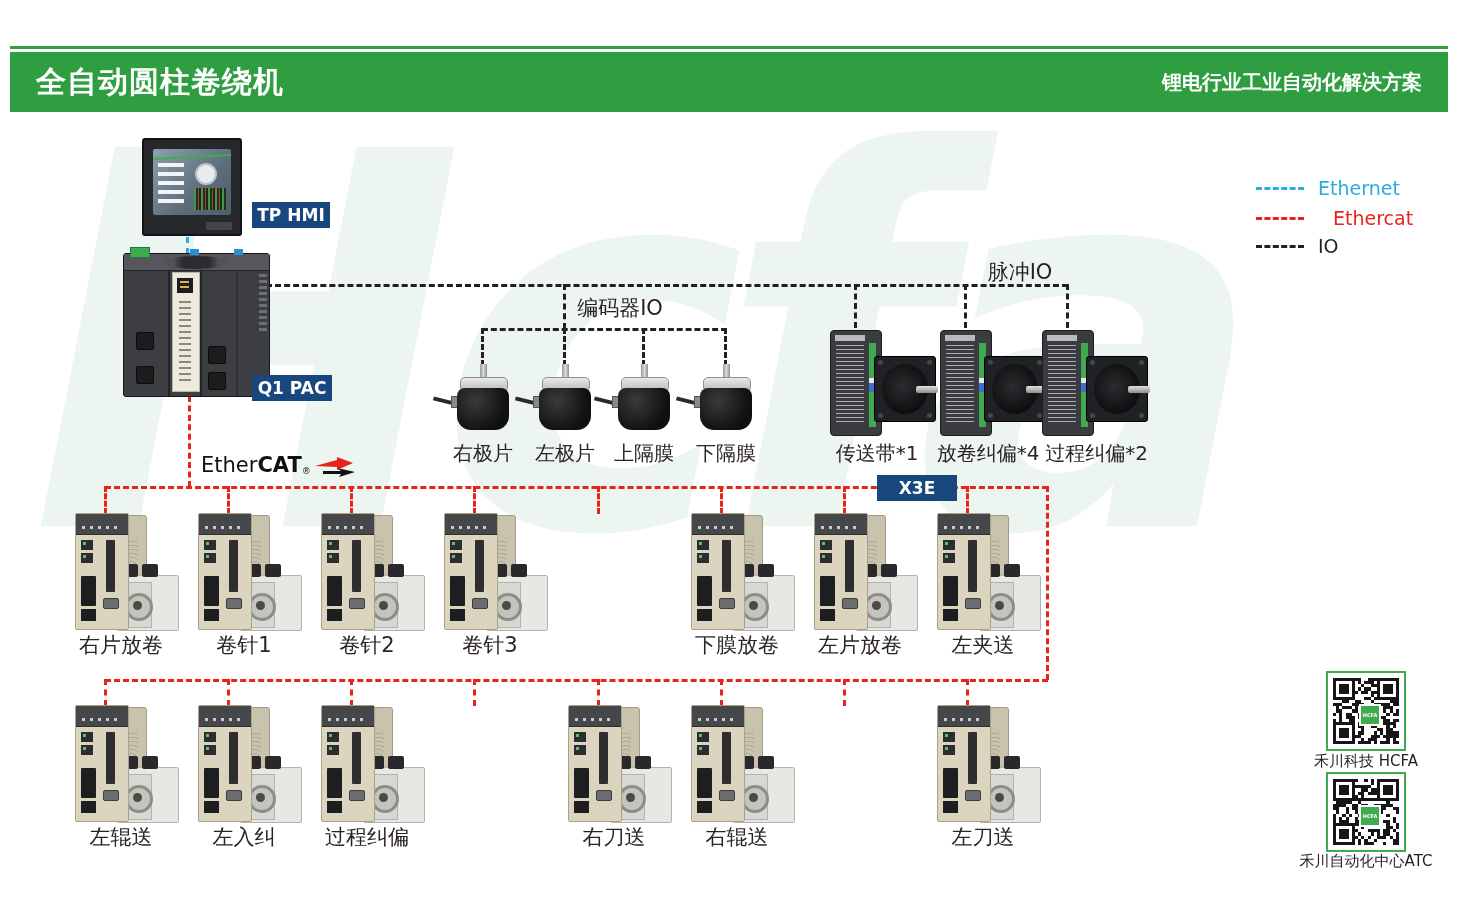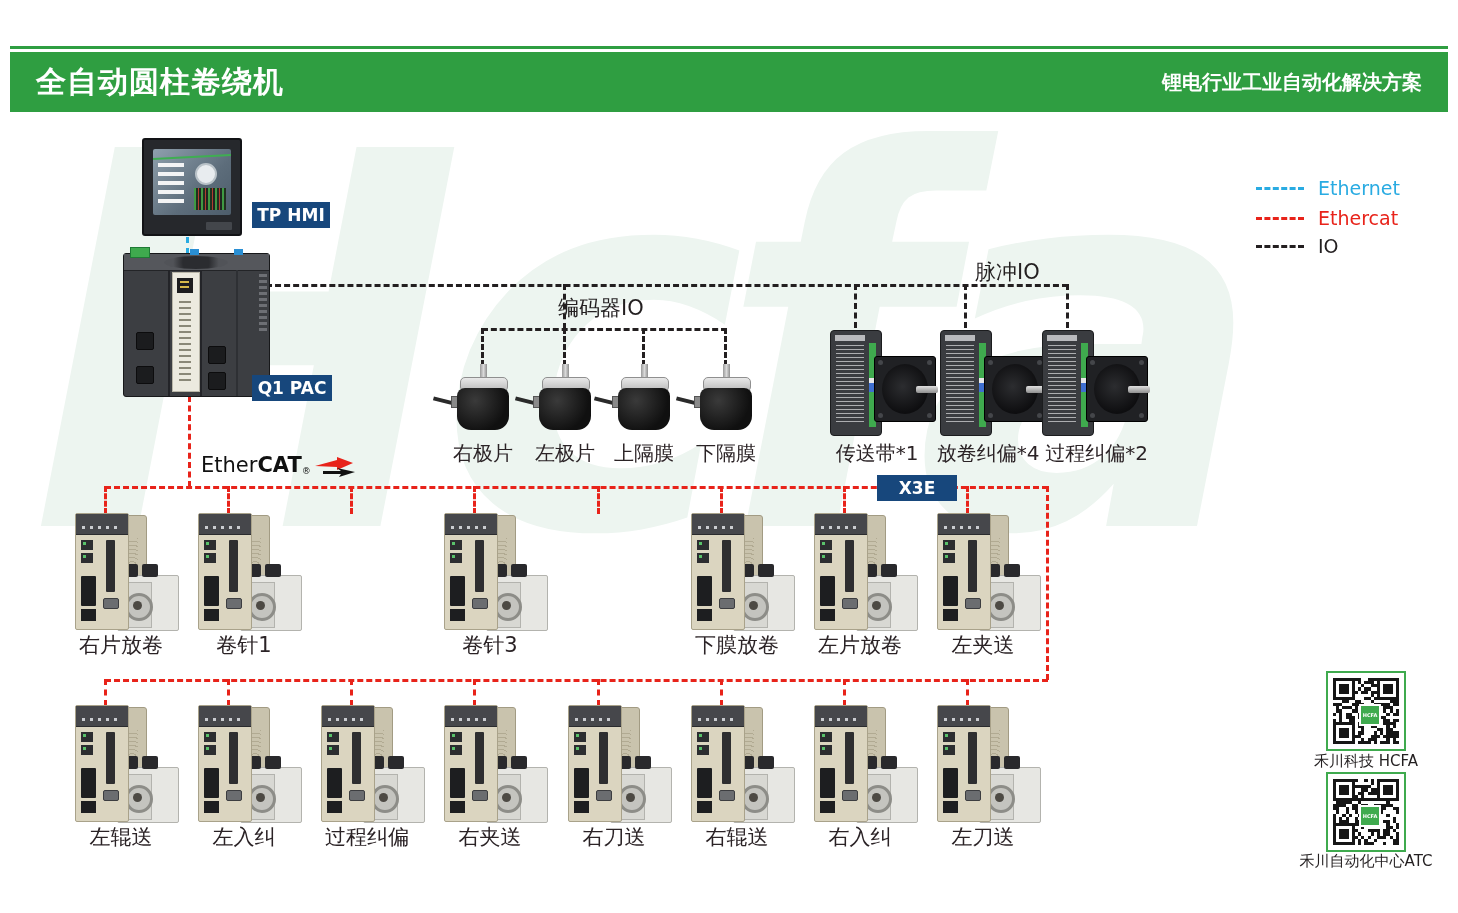--- a/index.html
+++ b/index.html
@@ -32,21 +32,21 @@
   .vline{width:0;border-left:3px dashed;}
   .c-red{border-color:#e8231a;}
   .c-blue{border-color:#29abe2;}
   .c-black{border-color:#231f20;}
 
   
   .tag{background:#17477c;color:#fff;font-size:17px;font-weight:bold;
        display:flex;align-items:center;justify-content:center;z-index:6;}
 
   
-  .io-title{font-size:21px;color:#231f20;text-align:left;z-index:6;background:transparent;}
+  .io-title{font-size:21px;color:#231f20;text-align:center;z-index:6;background:transparent;}
 
   
   .dev-label{font-size:20px;color:#2b2326;text-align:center;z-index:6;white-space:nowrap;}
 
   
   #hmi{left:142px;top:138px;width:100px;height:98px;background:#26282c;border:2px solid #121316;
        border-radius:3px;z-index:4;box-sizing:border-box;}
   #hmi .screen{position:absolute;left:9px;top:9px;width:78px;height:66px;border-radius:2px;
        background:linear-gradient(135deg,#8fa0ad,#5d6d7b 60%,#4d5d6b);overflow:hidden;}
   #hmi .screen:before{content:"";position:absolute;left:0;top:7px;width:100%;height:2px;background:#3fae52;
@@ -162,21 +162,21 @@
   <div id="header-rule" class="abs"></div>
   <div id="header-bar" class="abs">
     <span id="page-title">全自动圆柱卷绕机</span>
     <span id="page-subtitle">锂电行业工业自动化解决方案</span>
   </div>
 
   <div class="abs legend-row" style="left:1256px;top:176px;">
     <span class="legend-dash lg-blue"></span>
     <span class="legend-label lg-blue">Ethernet</span>
   </div>
-  <div class="abs legend-row" style="left:1256px;top:206px;">
+  <div class="abs legend-row" style="left:1256px;top:206px;gap:15px;">
     <span class="legend-dash lg-red"></span>
     <span class="legend-label lg-red">Ethercat</span>
   </div>
   <div class="abs legend-row" style="left:1256px;top:234px;">
     <span class="legend-dash lg-black"></span>
     <span class="legend-label lg-black">IO</span>
   </div>
 
   <div class="abs vline c-blue" style="left:186px;top:237px;height:17px;"></div>
 
@@ -374,20 +374,41 @@
     <div class="sv-top"></div>
     <div class="sv-port" style="top:26px;"></div>
         <div class="sv-port" style="top:39px;"></div>
     <div class="sv-slot-bar"></div>
         <div class="sv-term"></div>
         <div class="sv-term2"></div>
         <div class="sv-db9"></div>
   </div>
 <div class="sv-label">卷针1</div>
     </div>
+  <div class="abs sv-slot" style="left:307px;top:513px;">
+  <div class="sv-back"></div>
+  <div class="sv-motor">
+    <div class="mconn" style="left:4px;"></div>
+        <div class="mconn" style="left:24px;"></div>
+    <div class="mface">
+          <div class="mring"></div>
+          <div class="mhub"></div>
+        </div>
+  </div>
+  <div class="sv-body">
+    <div class="sv-top"></div>
+    <div class="sv-port" style="top:26px;"></div>
+        <div class="sv-port" style="top:39px;"></div>
+    <div class="sv-slot-bar"></div>
+        <div class="sv-term"></div>
+        <div class="sv-term2"></div>
+        <div class="sv-db9"></div>
+  </div>
+<div class="sv-label">卷针2</div>
+    </div>
   <div class="abs sv-slot" style="left:430px;top:513px;">
   <div class="sv-back"></div>
   <div class="sv-motor">
     <div class="mconn" style="left:4px;"></div>
         <div class="mconn" style="left:24px;"></div>
     <div class="mface">
           <div class="mring"></div>
           <div class="mhub"></div>
         </div>
   </div>
@@ -522,41 +543,20 @@
     <div class="sv-top"></div>
     <div class="sv-port" style="top:26px;"></div>
         <div class="sv-port" style="top:39px;"></div>
     <div class="sv-slot-bar"></div>
         <div class="sv-term"></div>
         <div class="sv-term2"></div>
         <div class="sv-db9"></div>
   </div>
 <div class="sv-label">过程纠偏</div>
     </div>
-  <div class="abs sv-slot" style="left:430px;top:705px;">
-  <div class="sv-back"></div>
-  <div class="sv-motor">
-    <div class="mconn" style="left:4px;"></div>
-        <div class="mconn" style="left:24px;"></div>
-    <div class="mface">
-          <div class="mring"></div>
-          <div class="mhub"></div>
-        </div>
-  </div>
-  <div class="sv-body">
-    <div class="sv-top"></div>
-    <div class="sv-port" style="top:26px;"></div>
-        <div class="sv-port" style="top:39px;"></div>
-    <div class="sv-slot-bar"></div>
-        <div class="sv-term"></div>
-        <div class="sv-term2"></div>
-        <div class="sv-db9"></div>
-  </div>
-<div class="sv-label">右夹送</div>
-    </div>
   <div class="abs sv-slot" style="left:677px;top:705px;">
   <div class="sv-back"></div>
   <div class="sv-motor">
     <div class="mconn" style="left:4px;"></div>
         <div class="mconn" style="left:24px;"></div>
     <div class="mface">
           <div class="mring"></div>
           <div class="mhub"></div>
         </div>
   </div>
@@ -585,41 +585,20 @@
     <div class="sv-top"></div>
     <div class="sv-port" style="top:26px;"></div>
         <div class="sv-port" style="top:39px;"></div>
     <div class="sv-slot-bar"></div>
         <div class="sv-term"></div>
         <div class="sv-term2"></div>
         <div class="sv-db9"></div>
   </div>
 <div class="sv-label">右刀送</div>
     </div>
-  <div class="abs sv-slot" style="left:800px;top:705px;">
-  <div class="sv-back"></div>
-  <div class="sv-motor">
-    <div class="mconn" style="left:4px;"></div>
-        <div class="mconn" style="left:24px;"></div>
-    <div class="mface">
-          <div class="mring"></div>
-          <div class="mhub"></div>
-        </div>
-  </div>
-  <div class="sv-body">
-    <div class="sv-top"></div>
-    <div class="sv-port" style="top:26px;"></div>
-        <div class="sv-port" style="top:39px;"></div>
-    <div class="sv-slot-bar"></div>
-        <div class="sv-term"></div>
-        <div class="sv-term2"></div>
-        <div class="sv-db9"></div>
-  </div>
-<div class="sv-label">右入纠</div>
-    </div>
   <div class="abs sv-slot" style="left:923px;top:705px;">
   <div class="sv-back"></div>
   <div class="sv-motor">
     <div class="mconn" style="left:4px;"></div>
         <div class="mconn" style="left:24px;"></div>
     <div class="mface">
           <div class="mring"></div>
           <div class="mhub"></div>
         </div>
   </div>

